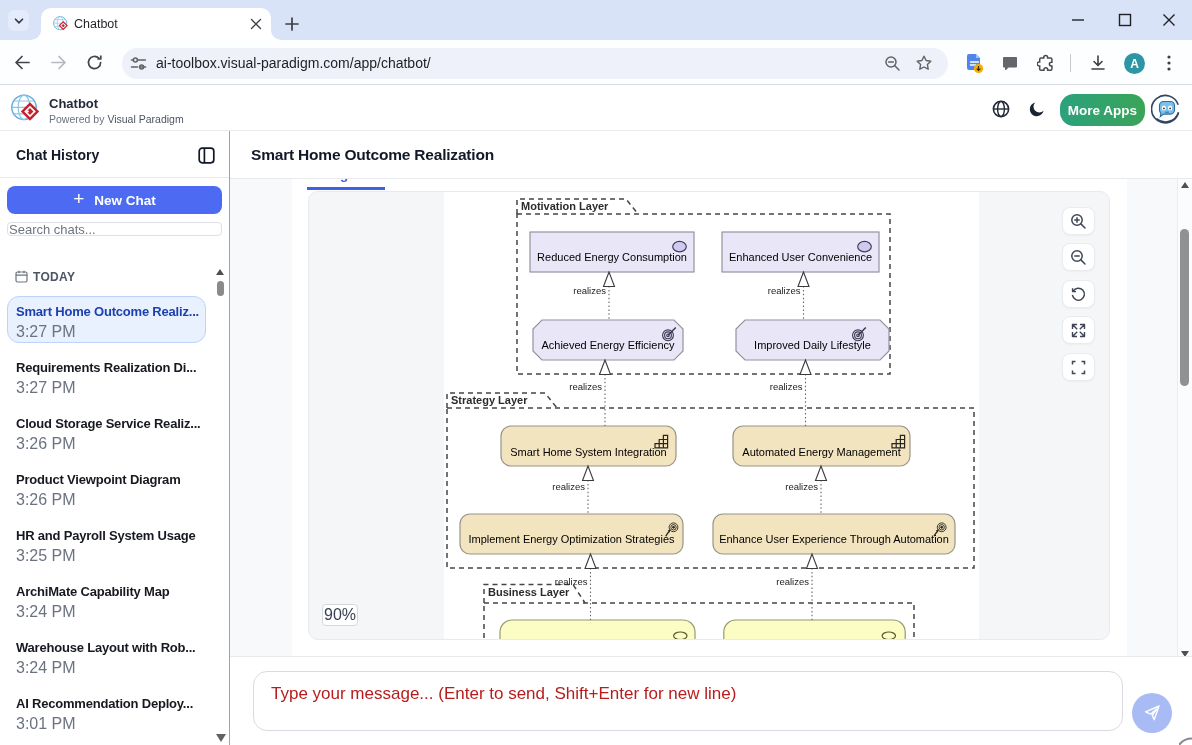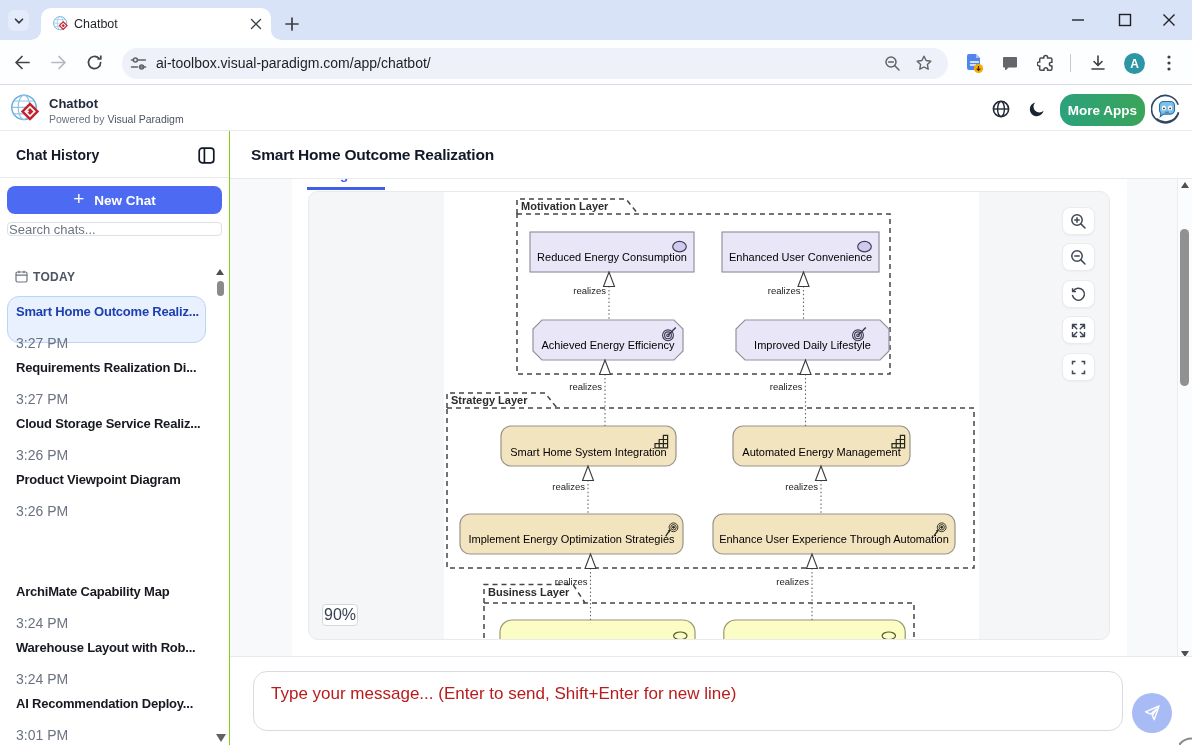--- a/index.html
+++ b/index.html
@@ -24,21 +24,21 @@
 #moreapps{left:1060px;top:9px;width:85px;height:32px;border-radius:14px;background:linear-gradient(90deg,#2ba17d,#3aa458);color:#fff;font-size:13.5px;font-weight:700;display:flex;align-items:center;justify-content:center}
 
 #sidebar{left:0;top:131px;width:230px;height:614px;background:#fff;border-right:1px solid #84cc16}
 #chathist{left:16px;top:16px;font-size:14px;font-weight:700;color:#111827}
 #sbdiv{left:0;top:177px;width:229px;height:1px;background:#e7e9ec}
 #newchat{left:7px;width:215px;height:28px;background:#4d6bf2;border-radius:8px;color:#fff;display:flex;align-items:center;justify-content:center;font-size:13.5px;font-weight:700}
 #searchbox{left:7px;width:215px;height:14px;border:1px solid #dde0e6;border-radius:4px;background:#fff;color:#6f7682;font-size:13px;display:flex;align-items:center;padding-left:1px}
 #todayrow{left:15px;top:270px;font-size:12px;font-weight:700;color:#4b5563;letter-spacing:.3px}
 .chatitem{left:16px;width:185px;height:34px}
 .ci-t{font-size:13px;letter-spacing:-.2px;font-weight:600;color:#16191f;white-space:nowrap}
-.ci-m{font-size:14px;color:#6b7280;margin-top:16px}
+.ci-m{font-size:16px;color:#6b7280;margin-top:4px}
 #selitem{left:7px;top:296px;width:199px;height:47px;background:#e8f1fd;border:1.5px solid #bcd4f8;border-radius:12px}
 
 #mainbg{left:230px;top:131px;width:962px;height:614px;background:#fff}
 #maintitle{left:251px;top:146px;font-size:15.5px;letter-spacing:-.2px;font-weight:700;color:#111827}
 #chatarea{left:230px;top:178px;width:962px;height:478px;background:#f8f9fb;border-top:1px solid #e7e9ec}
 #card{left:292px;top:178px;width:835px;height:478px;background:#fff;overflow:hidden;border-top:1px solid #e7e9ec}
 #tabul{left:15px;top:8px;width:78px;height:3px;background:#3e5fe8}
 #gdesc{left:48px;top:-12px;color:#3e5fe8;font-size:13.5px;font-weight:700}
 #canvas{left:308px;top:191px;width:802px;height:449px;background:#f5f6f8;border:1.5px solid #e8eaee;border-radius:10px;overflow:hidden}
 #zoombadge{left:322px;top:604px;width:36px;height:22px;background:#fff;border:1px solid #d5d8dd;border-radius:4px;font-size:16px;color:#374151;display:flex;align-items:center;justify-content:center}
@@ -206,20 +206,24 @@
       <div class="ci-t">Requirements Realization Di...</div>
       <div class="ci-m">3:27 PM</div>
     </div>
   <div class="abs chatitem" style="top:285px">
       <div class="ci-t">Cloud Storage Service Realiz...</div>
       <div class="ci-m">3:26 PM</div>
     </div>
   <div class="abs chatitem" style="top:341px">
       <div class="ci-t">Product Viewpoint Diagram</div>
       <div class="ci-m">3:26 PM</div>
+    </div>
+  <div class="abs chatitem" style="top:397px">
+      <div class="ci-t">HR and Payroll System Usage</div>
+      <div class="ci-m">3:25 PM</div>
     </div>
   <div class="abs chatitem" style="top:453px">
       <div class="ci-t">ArchiMate Capability Map</div>
       <div class="ci-m">3:24 PM</div>
     </div>
   <div class="abs chatitem" style="top:509px">
       <div class="ci-t">Warehouse Layout with Rob...</div>
       <div class="ci-m">3:24 PM</div>
     </div>
   <div class="abs chatitem" style="top:565px">

